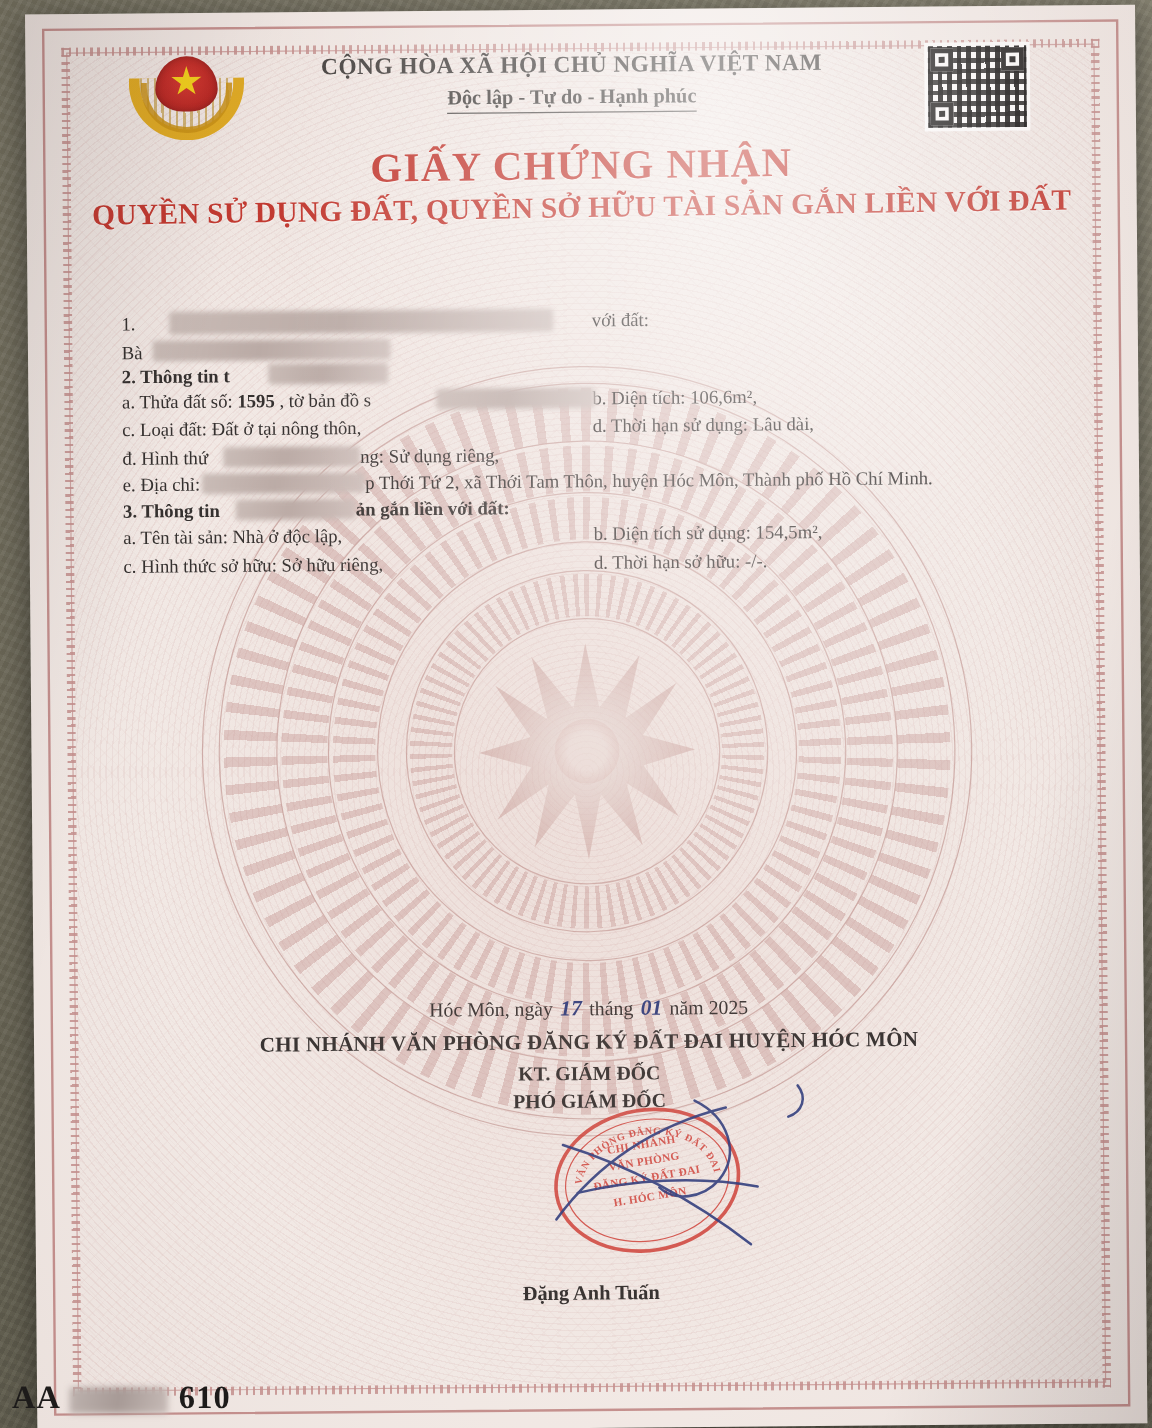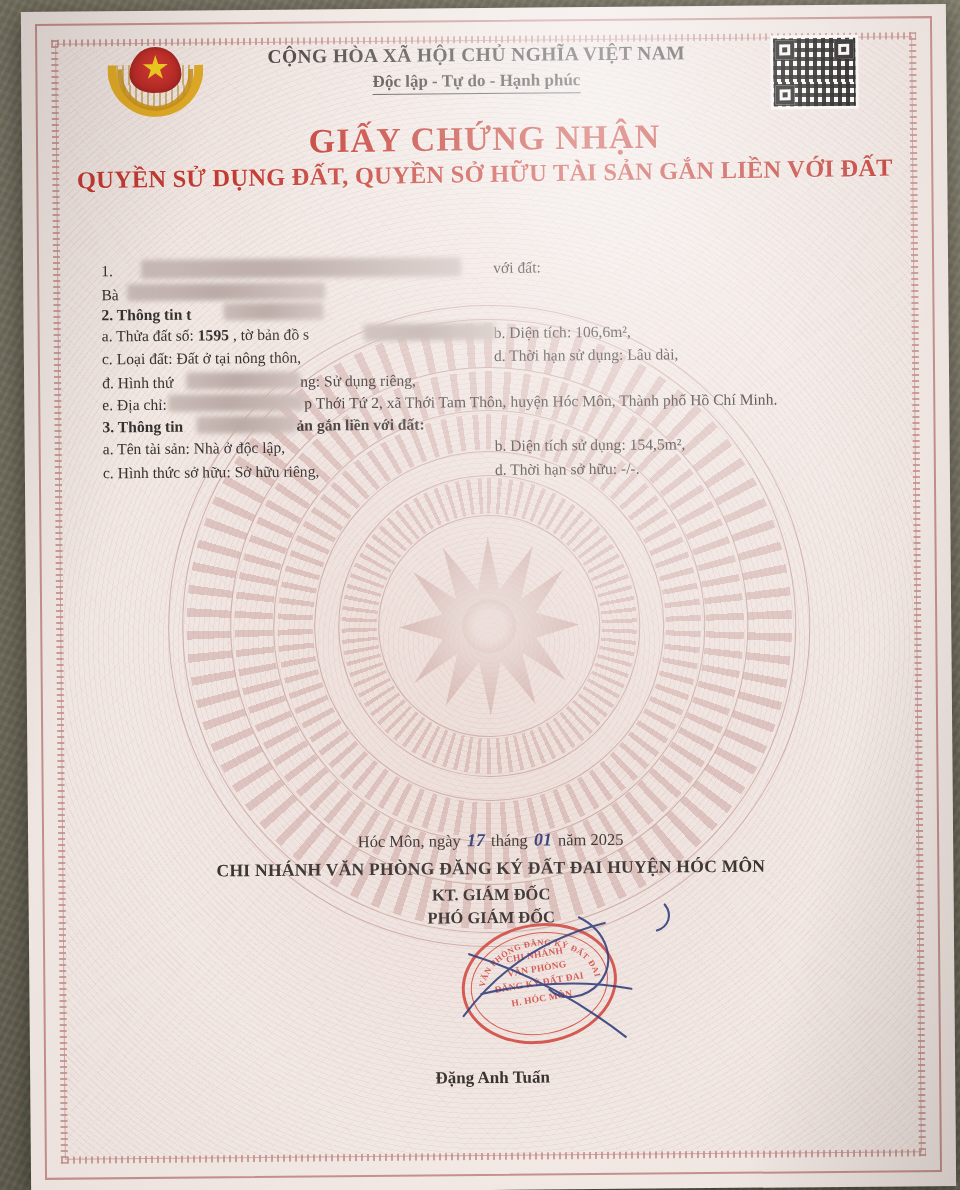--- a/index.html
+++ b/index.html
@@ -619,14 +619,19 @@
         </text>
       </svg>
       <div class="txt t1">CHI NHÁNH</div>
       <div class="txt t2">VĂN PHÒNG</div>
       <div class="txt t3">ĐĂNG KÝ ĐẤT ĐAI</div>
       <div class="txt t4">H. HÓC MÔN</div>
     </div>
 
   </div>
 
+  <div class="serial">
+    <span>AA</span>
+    <span class="redact-serial"></span>
+    <span>610</span>
+  </div>
 
 </div>
 
 </body></html>

